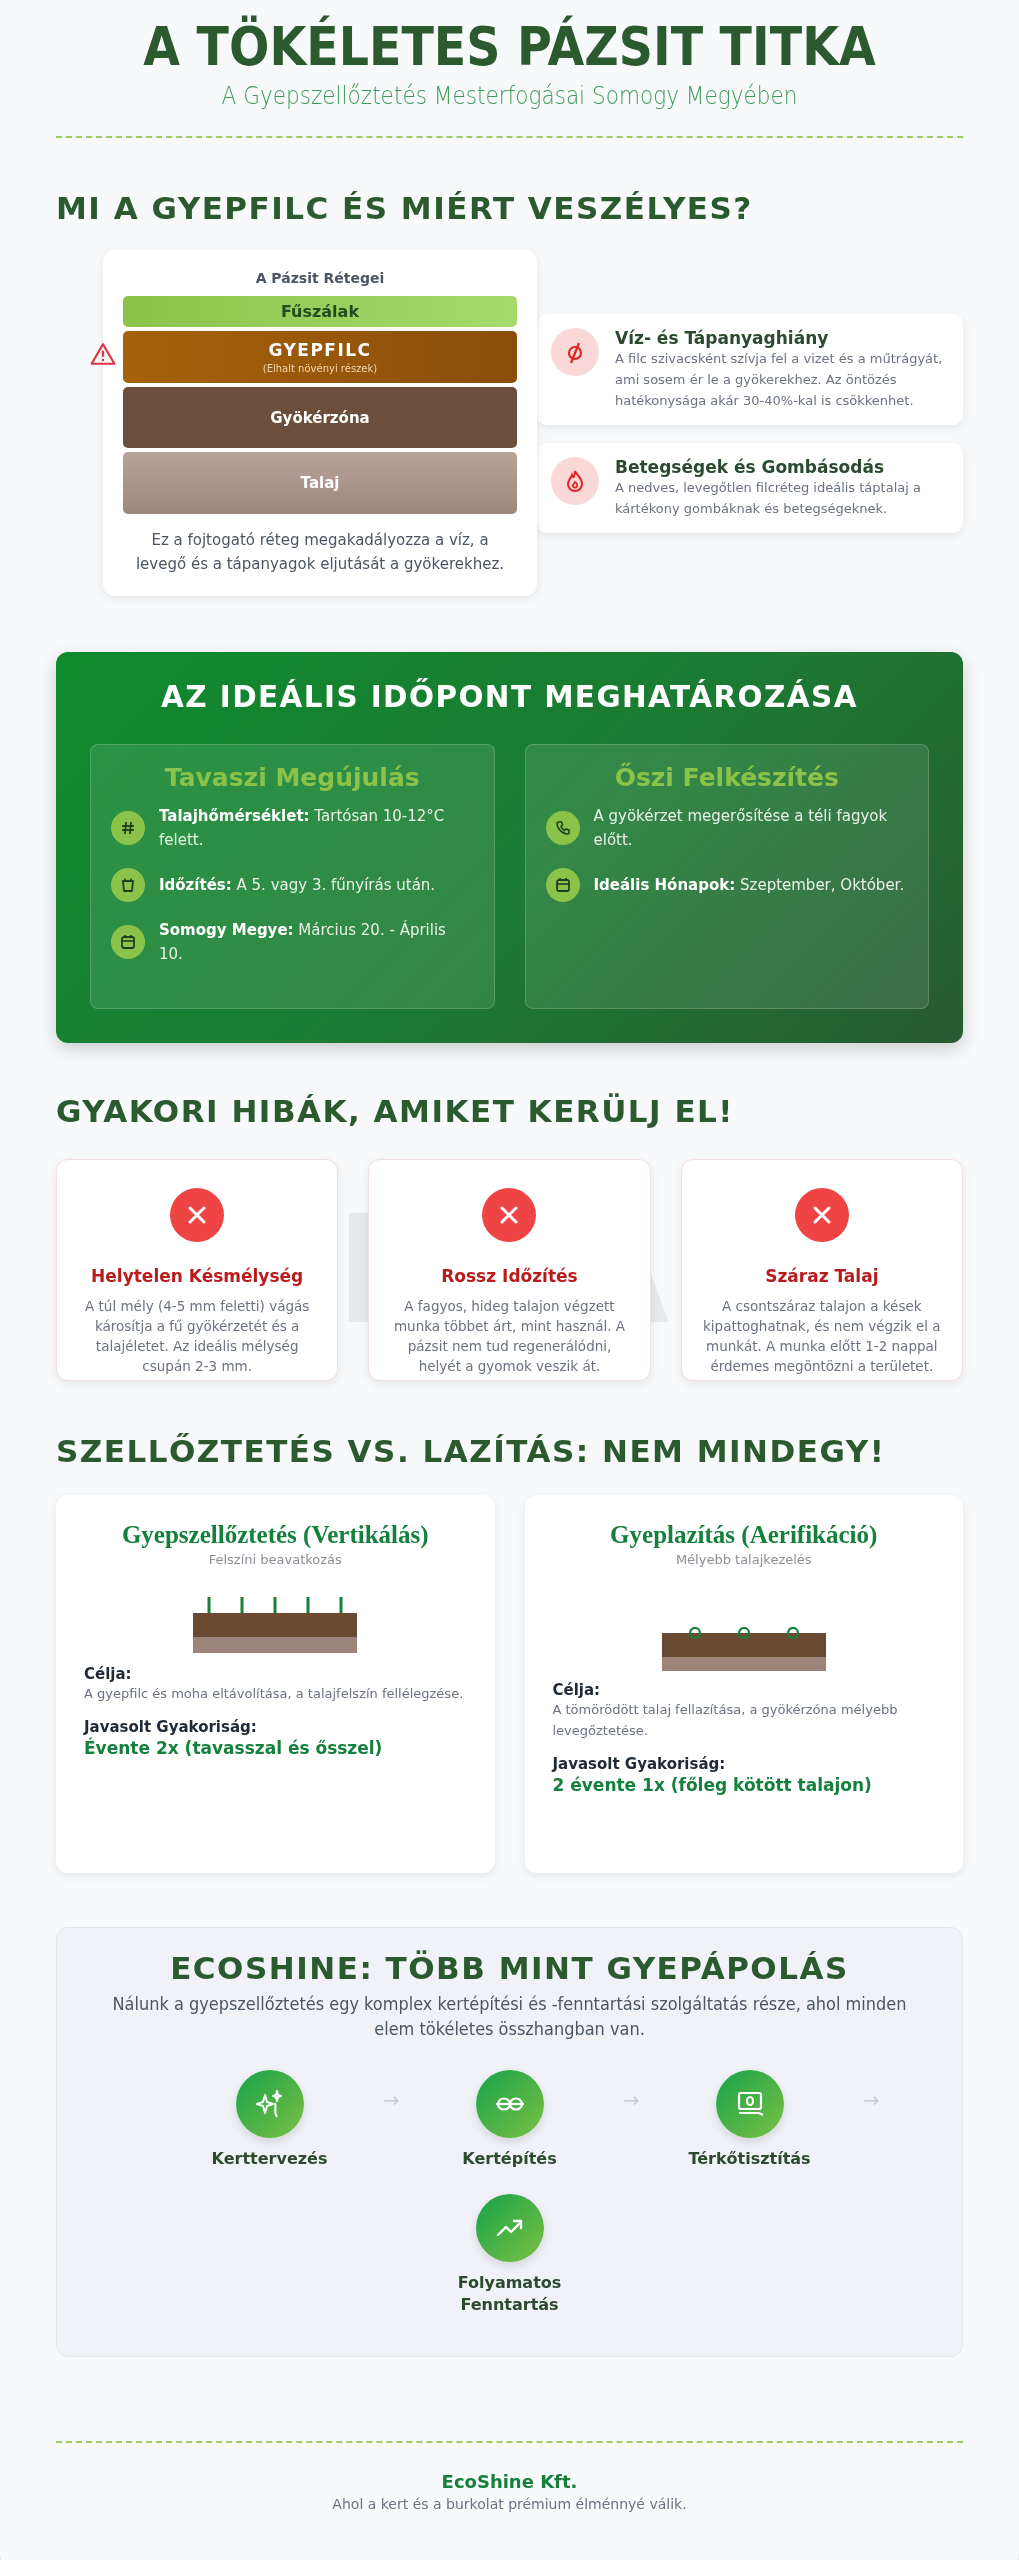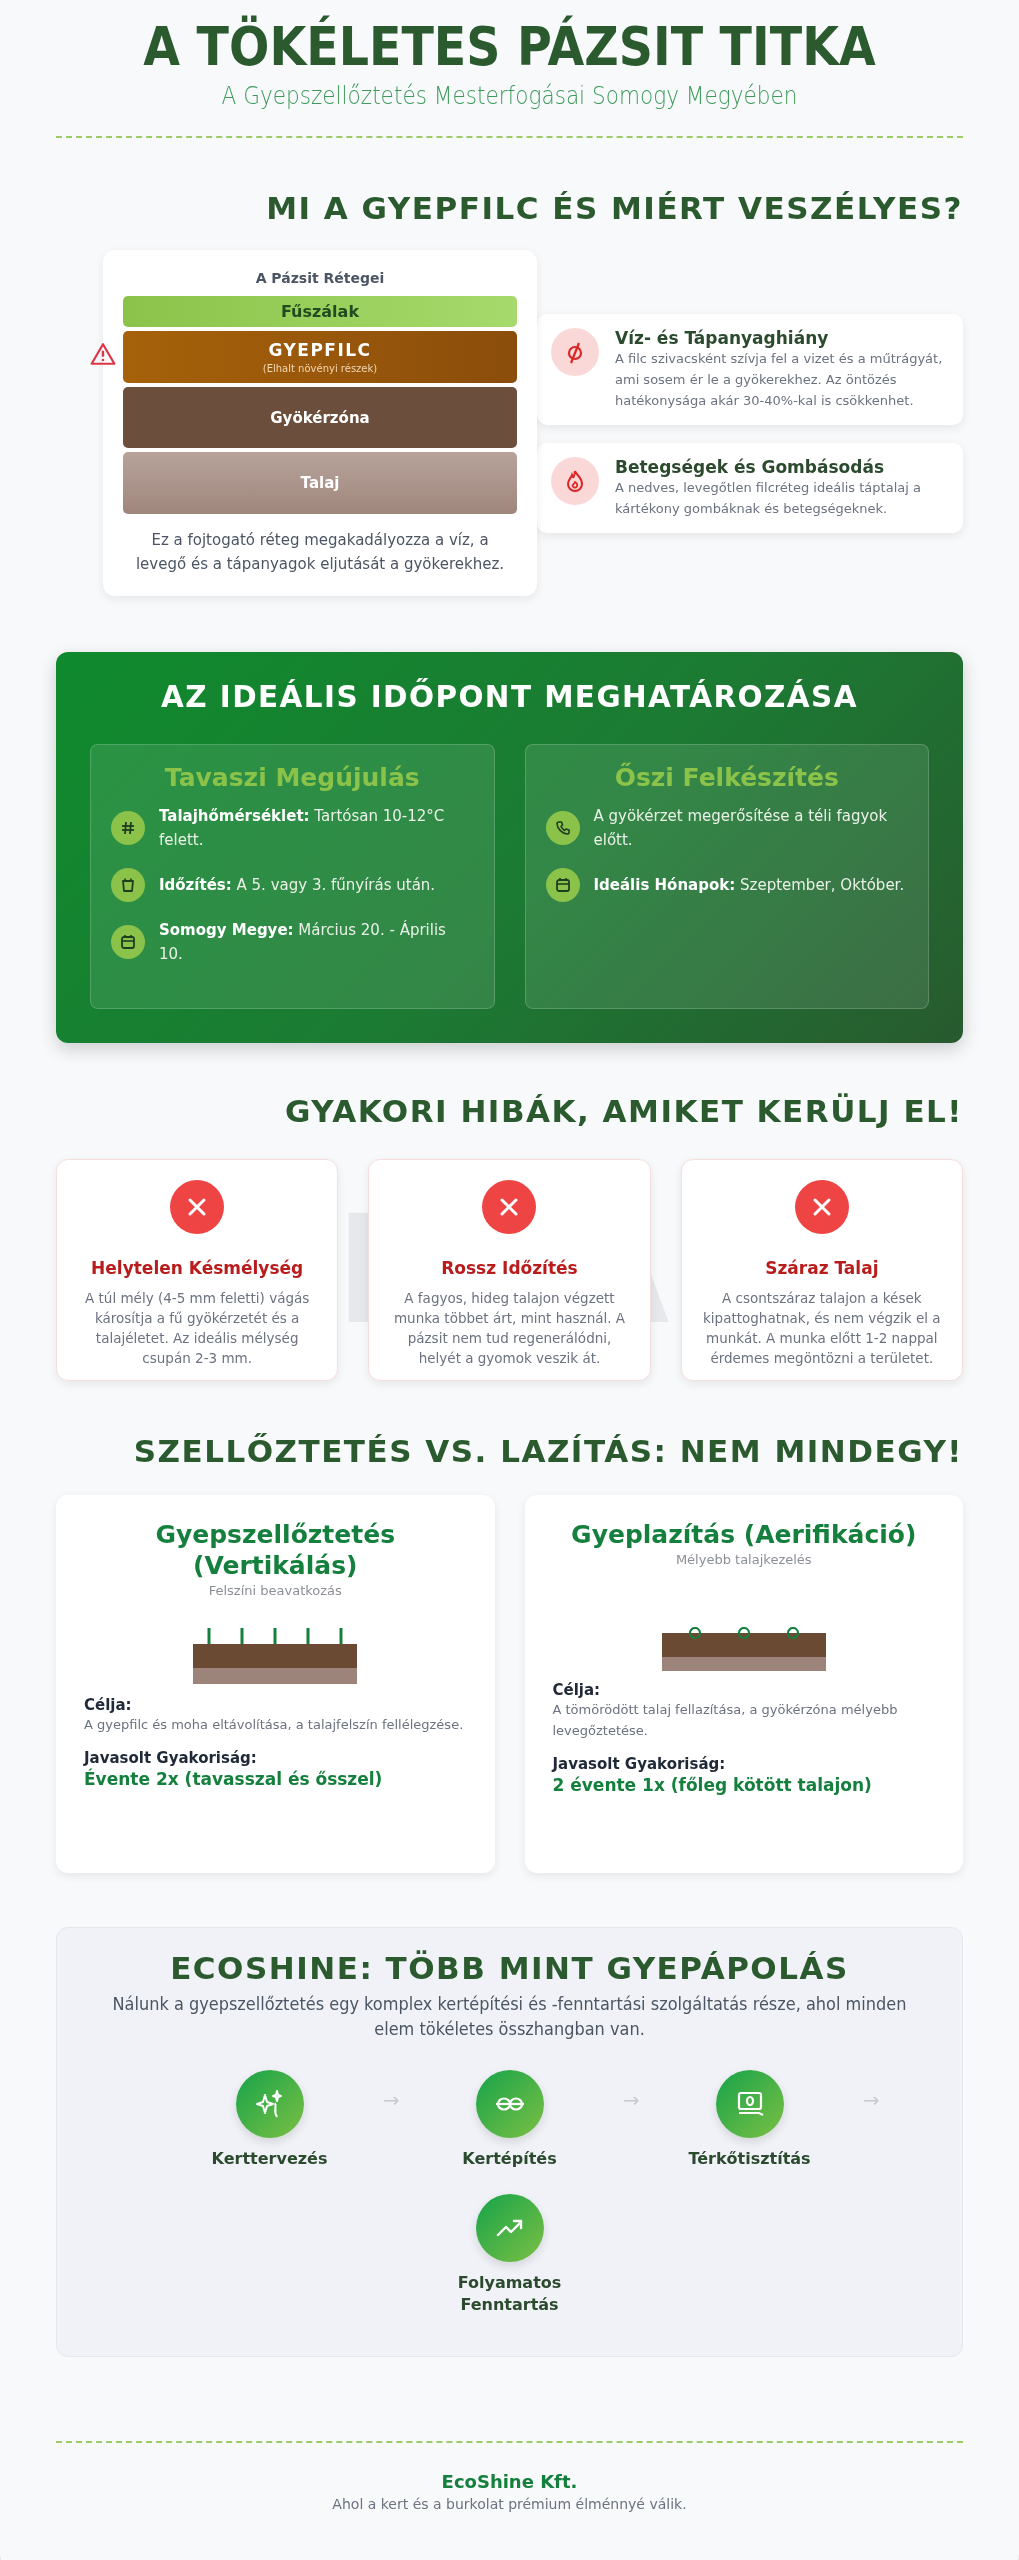--- a/index.html
+++ b/index.html
@@ -6,21 +6,21 @@
   html, body { width: 1019px; }
   body { background: #e9ebee; font-family: "DejaVu Sans", sans-serif; color: #374151; }
   .page { width: 1019px; min-height: 2550px; background: #f8f9fb; border-radius: 0 0 18px 18px; box-shadow: 0 4px 14px rgba(0,0,0,0.12); padding: 0 56px 60px; position: relative; overflow: hidden; }
 
   
   .hero { text-align: center; padding-top: 14px; }
   .hero h1 { font-family: "DejaVu Sans", sans-serif; font-weight: 700; font-size: 54px; color: #2b5a2e; letter-spacing: 0px; transform: scaleX(0.88); line-height: 66px; }
   .hero .sub { font-size: 24px; color: #3d9a5a; font-weight: 300; transform: scaleX(0.9); margin-top: 2px; }
   .dashed { border-top: 2px dashed #9ccc65; margin: 26px 0 0; height: 0; }
 
-  .section-title { text-align: right; font-weight: 700; color: #2b5a2e; font-size: 31px; letter-spacing: 1.5px; }
+  .section-title { text-align: left; font-weight: 700; color: #2b5a2e; font-size: 31px; letter-spacing: 1.5px; }
 
   
   .s1-title { margin-top: 52px; }
   .s1 { display: flex; margin-top: 24px; align-items: center; padding-left: 47px; }
   .layers-card { width: 434px; background: #fff; border-radius: 12px; box-shadow: 0 3px 10px rgba(0,0,0,0.08); padding: 20px 20px 20px; position: relative; }
   .layers-card .ltitle { text-align: center; font-weight: 700; font-size: 14px; color: #4b5563; margin-bottom: 10px; }
   .layer { border-radius: 5px; text-align: center; color: #fff; font-weight: 700; margin-bottom: 4px; display: flex; flex-direction: column; justify-content: center; }
   .layer.grass { height: 31px; background: linear-gradient(90deg,#8bc34a,#a6da6c); color: #1f4d1f; font-size: 16px; }
   .layer.thatch { height: 52px; background: linear-gradient(90deg,#a6620a,#8b4d0b); font-size: 17px; letter-spacing: 1.5px; }
   .layer.thatch .small { font-size: 10px; font-weight: 400; letter-spacing: 0; color: #f1d7b2; margin-top: 3px; }
@@ -44,30 +44,30 @@
   .gitem { display: flex; gap: 14px; align-items: center; margin-bottom: 16px; }
   .gitem .gic { width: 34px; height: 34px; border-radius: 50%; background: #8bc34a; flex: none; display: flex; align-items: center; justify-content: center; }
   .gitem .gt { color: #eaf2e8; font-size: 15px; line-height: 24px; }
   .gitem .gt b { color: #fff; text-align: center; }
 
   
   .s3-title { margin-top: 50px; }
   .mist-wrap { position: relative; margin-top: 30px; }
   .watermark { position: absolute; left: -20px; right: -20px; top: 36px; text-align: center; font-size: 150px; font-weight: 700; color: #e7e8ec; letter-spacing: 24px; white-space: nowrap; z-index: 0; line-height: 150px; }
   .mist { display: flex; gap: 30px; position: relative; z-index: 1; }
-  .mcard { flex: 1; background: #fff; border-radius: 12px; border: 1px solid #f6dede; box-shadow: 0 3px 10px rgba(0,0,0,0.08); text-align: center; padding: 20px 18px 22px; height: 222px; }
+  .mcard { flex: 1; background: #fff; border-radius: 12px; border: 1px solid #f6dede; box-shadow: 0 3px 10px rgba(0,0,0,0.08); text-align: center; padding: 28px 18px 22px; height: 222px; }
   .mcard .x { width: 54px; height: 54px; border-radius: 50%; background: #ef4444; margin: 0 auto; display: flex; align-items: center; justify-content: center; }
   .mcard h3 { color: #b91c1c; font-size: 17px; margin-top: 24px; }
   .mcard p { color: #6b7280; font-size: 13.5px; line-height: 20px; margin-top: 10px; }
 
   
   .s4-title { margin-top: 52px; }
   .cmp { display: flex; gap: 30px; margin-top: 26px; }
   .ccard { flex: 1; background: #fff; border-radius: 12px; box-shadow: 0 3px 10px rgba(0,0,0,0.08); padding: 24px 28px 26px; min-height: 378px; }
-  .ccard h3 { text-align: center; color: #15803d; font-size: 25px; line-height: 31px; font-weight: 700; }
+  .ccard h3 { text-align: center; color: #15803d; font-size: 25px; line-height: 31px; font-weight: 700; font-family: Liberation Serif, serif; }
   .ccard .cs { text-align: center; color: #8b8f96; font-size: 13px; margin-top: 2px; }
   .ccard .dia { display: flex; justify-content: center; margin: 28px 0 10px; }
   .ccard .lbl { font-weight: 700; color: #1f2937; font-size: 15px; margin-top: 10px; }
   .ccard .txt { color: #6b7280; font-size: 13px; line-height: 21px; }
   .ccard .freq { color: #15803d; font-weight: 700; font-size: 17px; margin-top: 2px; }
 
   
   .eco { margin-top: 54px; background: #f0f2f7; border: 1px solid #e5e7ec; border-radius: 12px; padding: 22px 30px 40px; text-align: center; }
   .eco h2 { color: #2b5a2e; font-size: 31px; font-weight: 700; letter-spacing: 1.5px; }
   .eco .intro { color: #4b5563; font-size: 17px; line-height: 25px; margin-top: 6px; transform: scaleX(0.95); }

